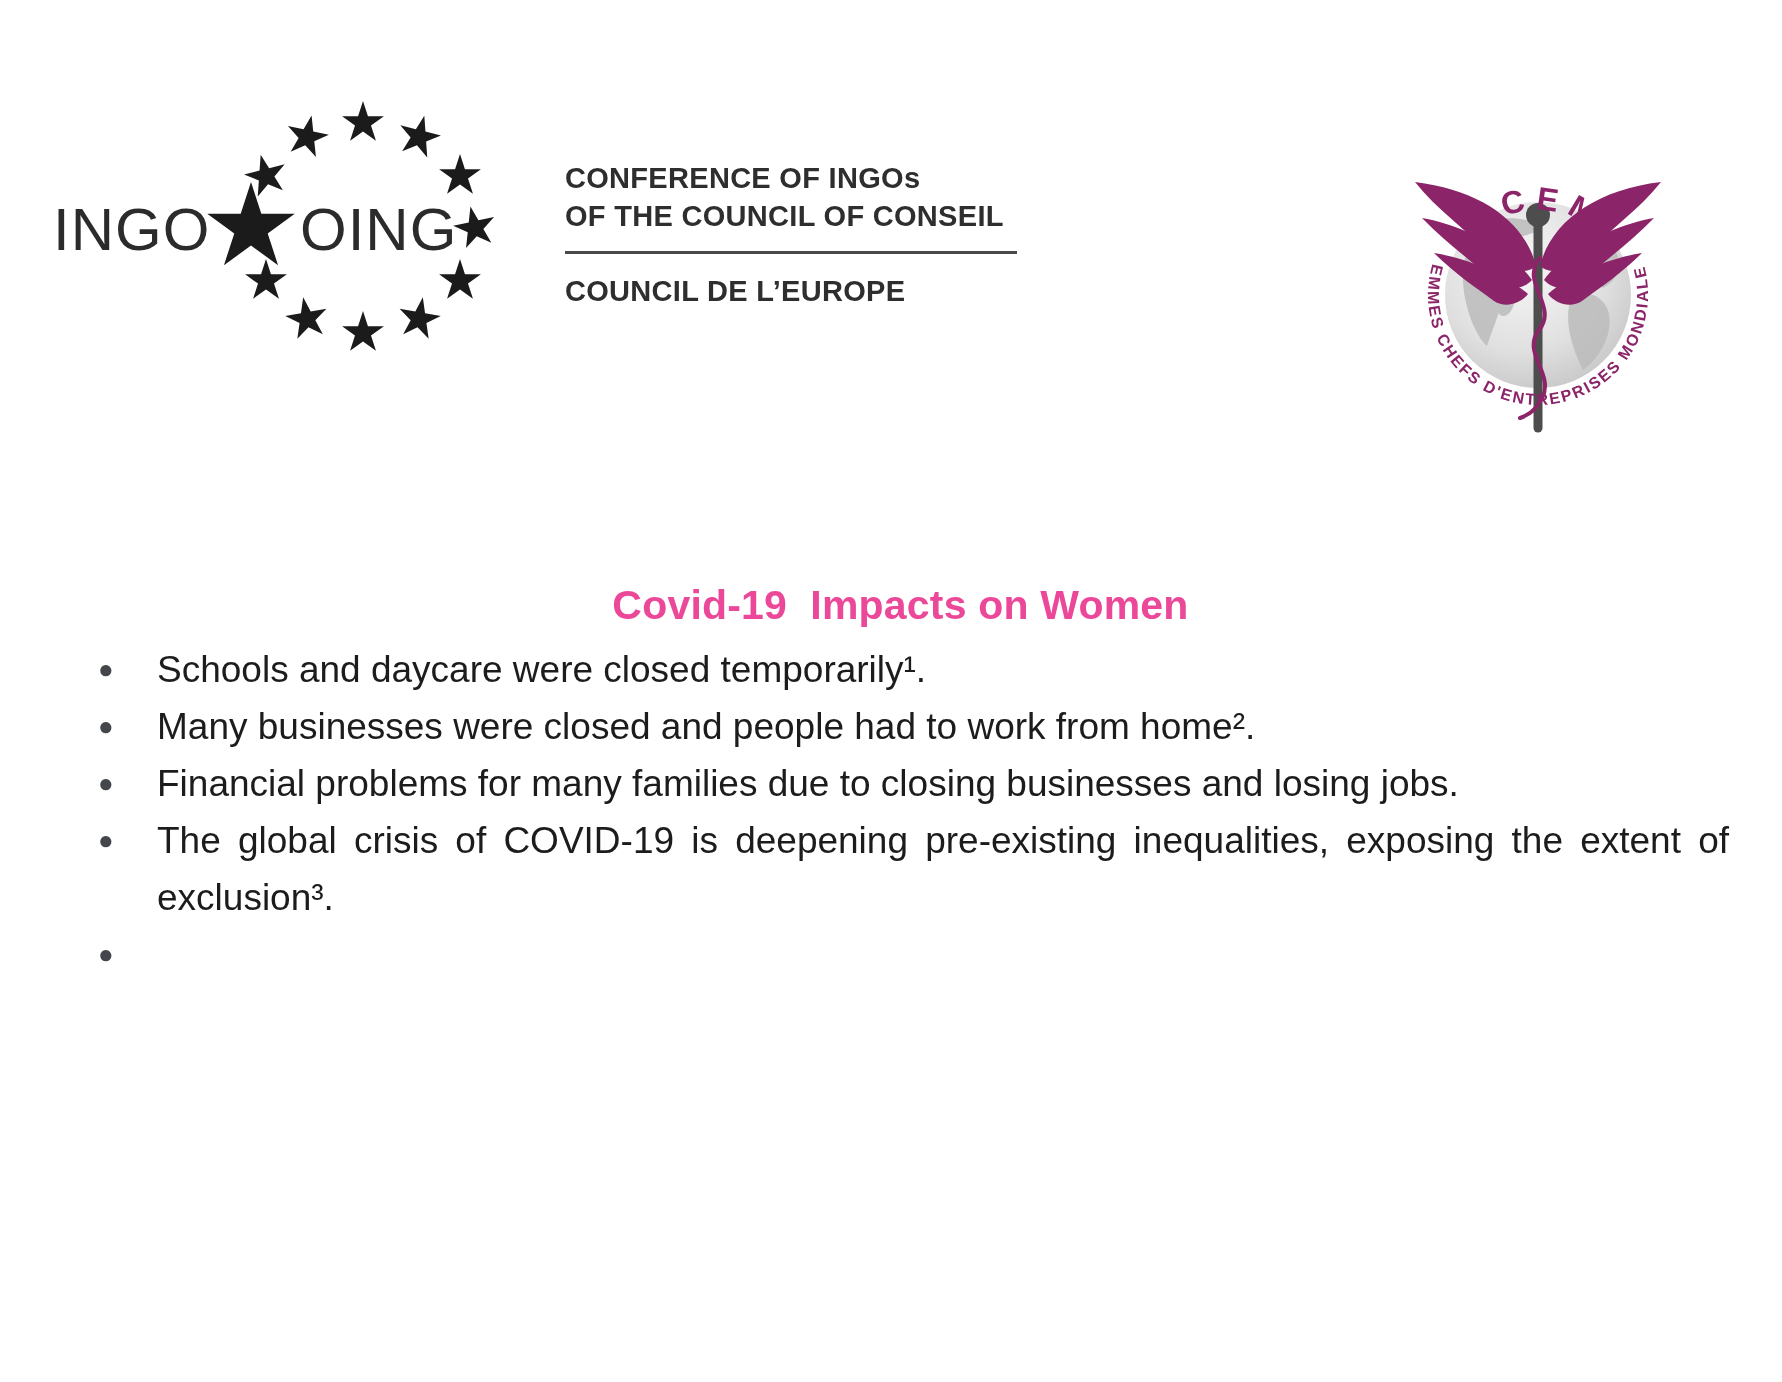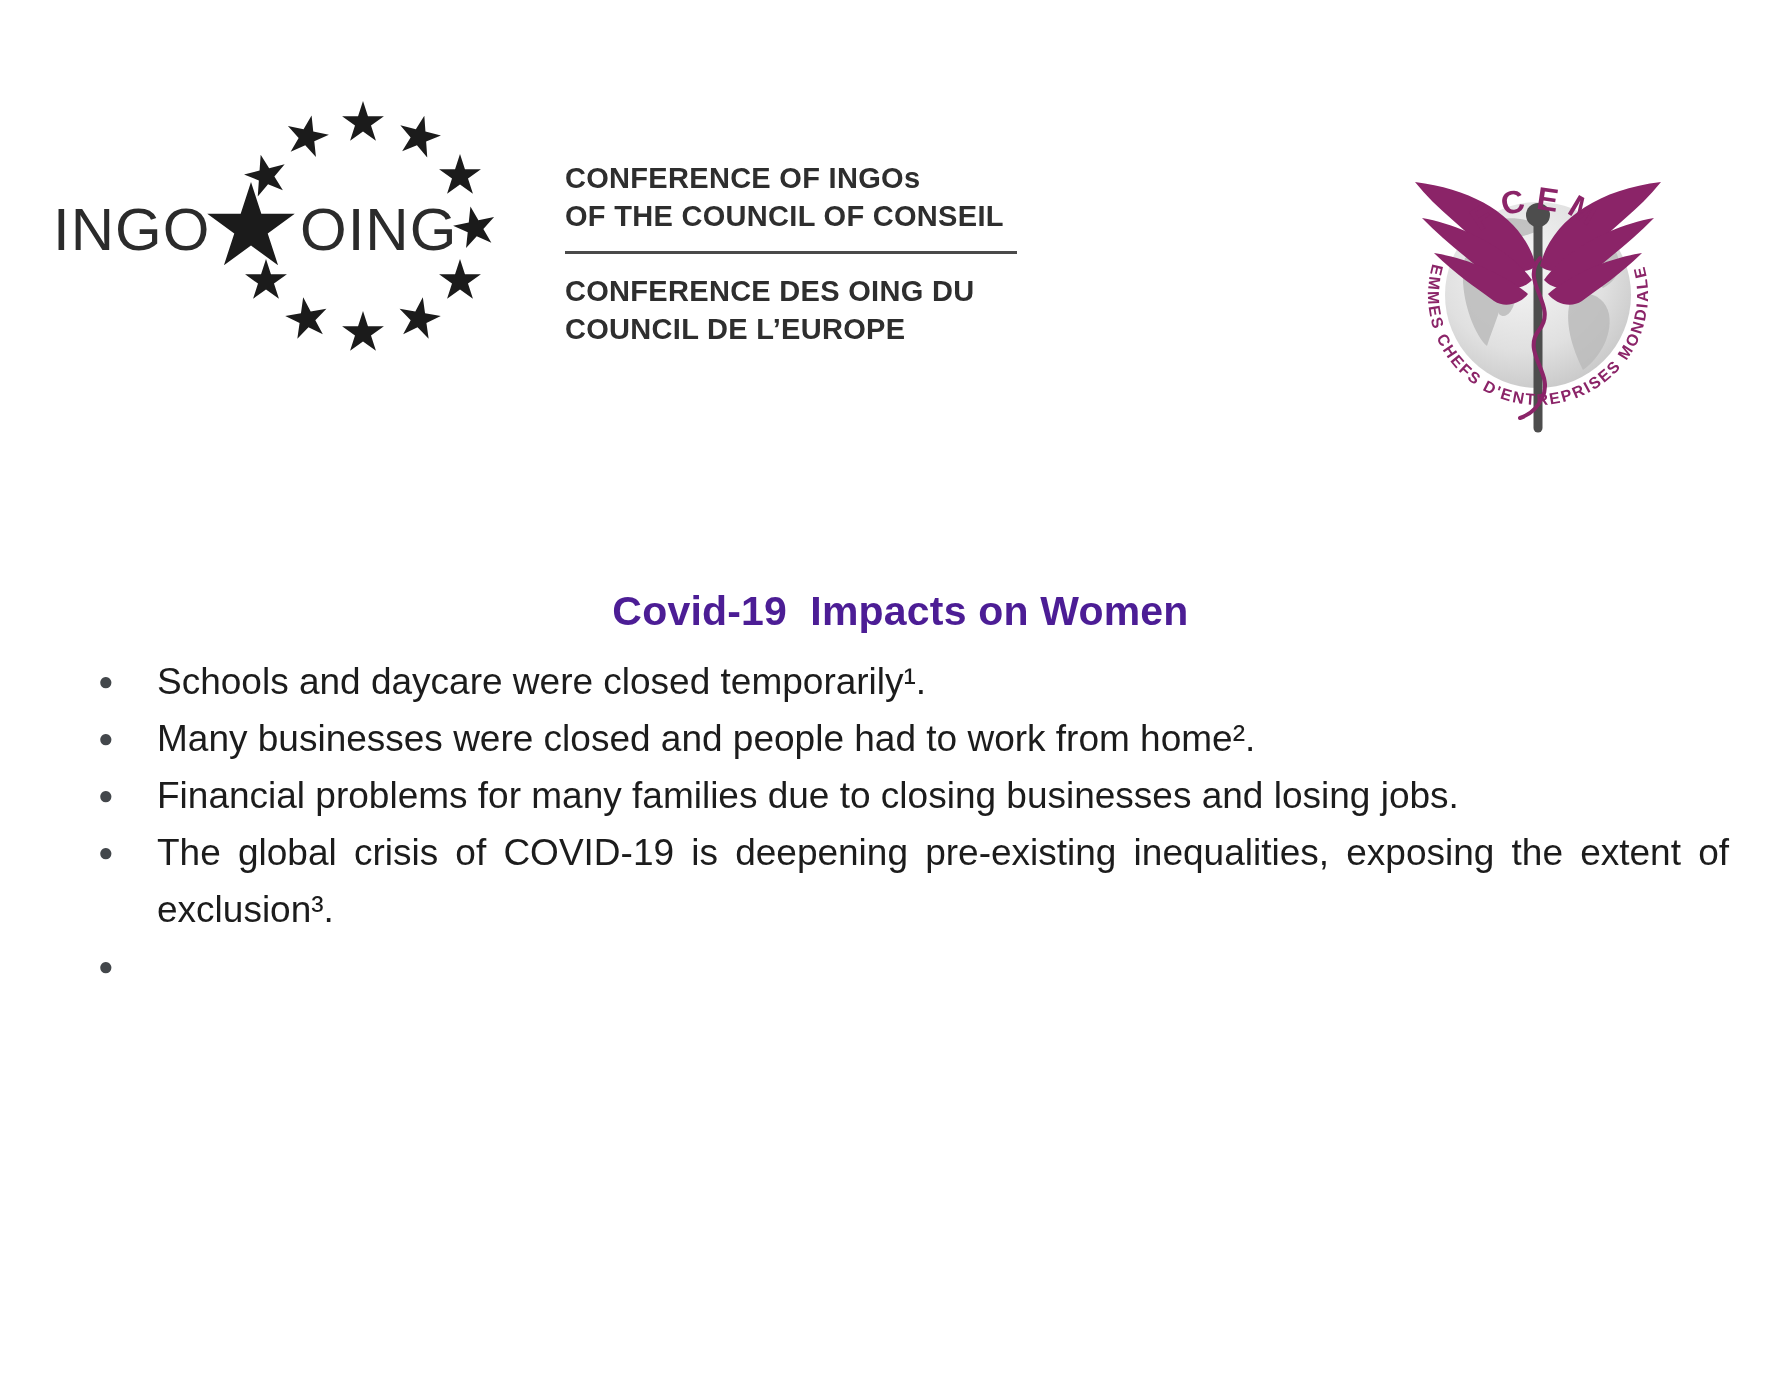--- a/index.html
+++ b/index.html
@@ -19,22 +19,22 @@
     position:absolute; left:565px; top:136px;
     font-weight:bold; font-size:29px; line-height:38px;
     color:#2e2e2e; letter-spacing:0.3px;margin-top:23px;
   }
   .org-divider { width:452px; height:3px; background:#4a4a4a; border:none; margin:16px 0 18px 0; }
   .fcem-logo { position:absolute; left:1403px; top:170px; }
 
   
   .doc-body { position:absolute; left:72px; top:570px; width:1657px; }
   .doc-title {
-    margin:18px; font-size:41px; font-weight:bold; text-align:center;
-    white-space:pre-wrap; color:#4c1d95; letter-spacing:0.2px;
+    margin:12px; font-size:41px; font-weight:bold; text-align:center;
+    white-space:pre-wrap; color:#ec4899; letter-spacing:0.2px;
   }
   .intro {
     margin:68px 0 0 0; font-size:37px; line-height:57px;
     text-align:justify; color:#1c1c1c;
   }
   .wh-heading {
     margin:54px 0 0 53px; font-size:38px; font-weight:bold; color:#111;
     text-decoration:underline; text-decoration-thickness:3px; text-underline-offset:6px;
     display:inline-block;
   }
@@ -73,21 +73,20 @@
       <use href="#star" transform="translate(254,61)  scale(1.1) rotate(12)"></use>
     </g>
     <text x="0" y="174" font-size="60" fill="#2b2b2b" letter-spacing="1">INGO</text>
     <text x="247" y="174" font-size="60" fill="#2b2b2b" letter-spacing="1">OING</text>
   </svg>
 
   <div class="org-block">
     <div>CONFERENCE OF INGOs</div>
     <div>OF THE COUNCIL OF CONSEIL</div>
     <div class="org-divider"></div>
-    <div>CONFERENCE DES OING DU</div>
     <div>COUNCIL DE L’EUROPE</div>
   </div>
 
   <svg class="fcem-logo" width="270" height="285" viewBox="0 0 270 285" aria-hidden="true">
     <defs>
       <radialGradient id="globeGrad" cx="42%" cy="35%" r="75%">
         <stop offset="0%" stop-color="#f7f7f7"></stop>
         <stop offset="60%" stop-color="#e0e0e0"></stop>
         <stop offset="100%" stop-color="#c2c2c2"></stop>
       </radialGradient>

